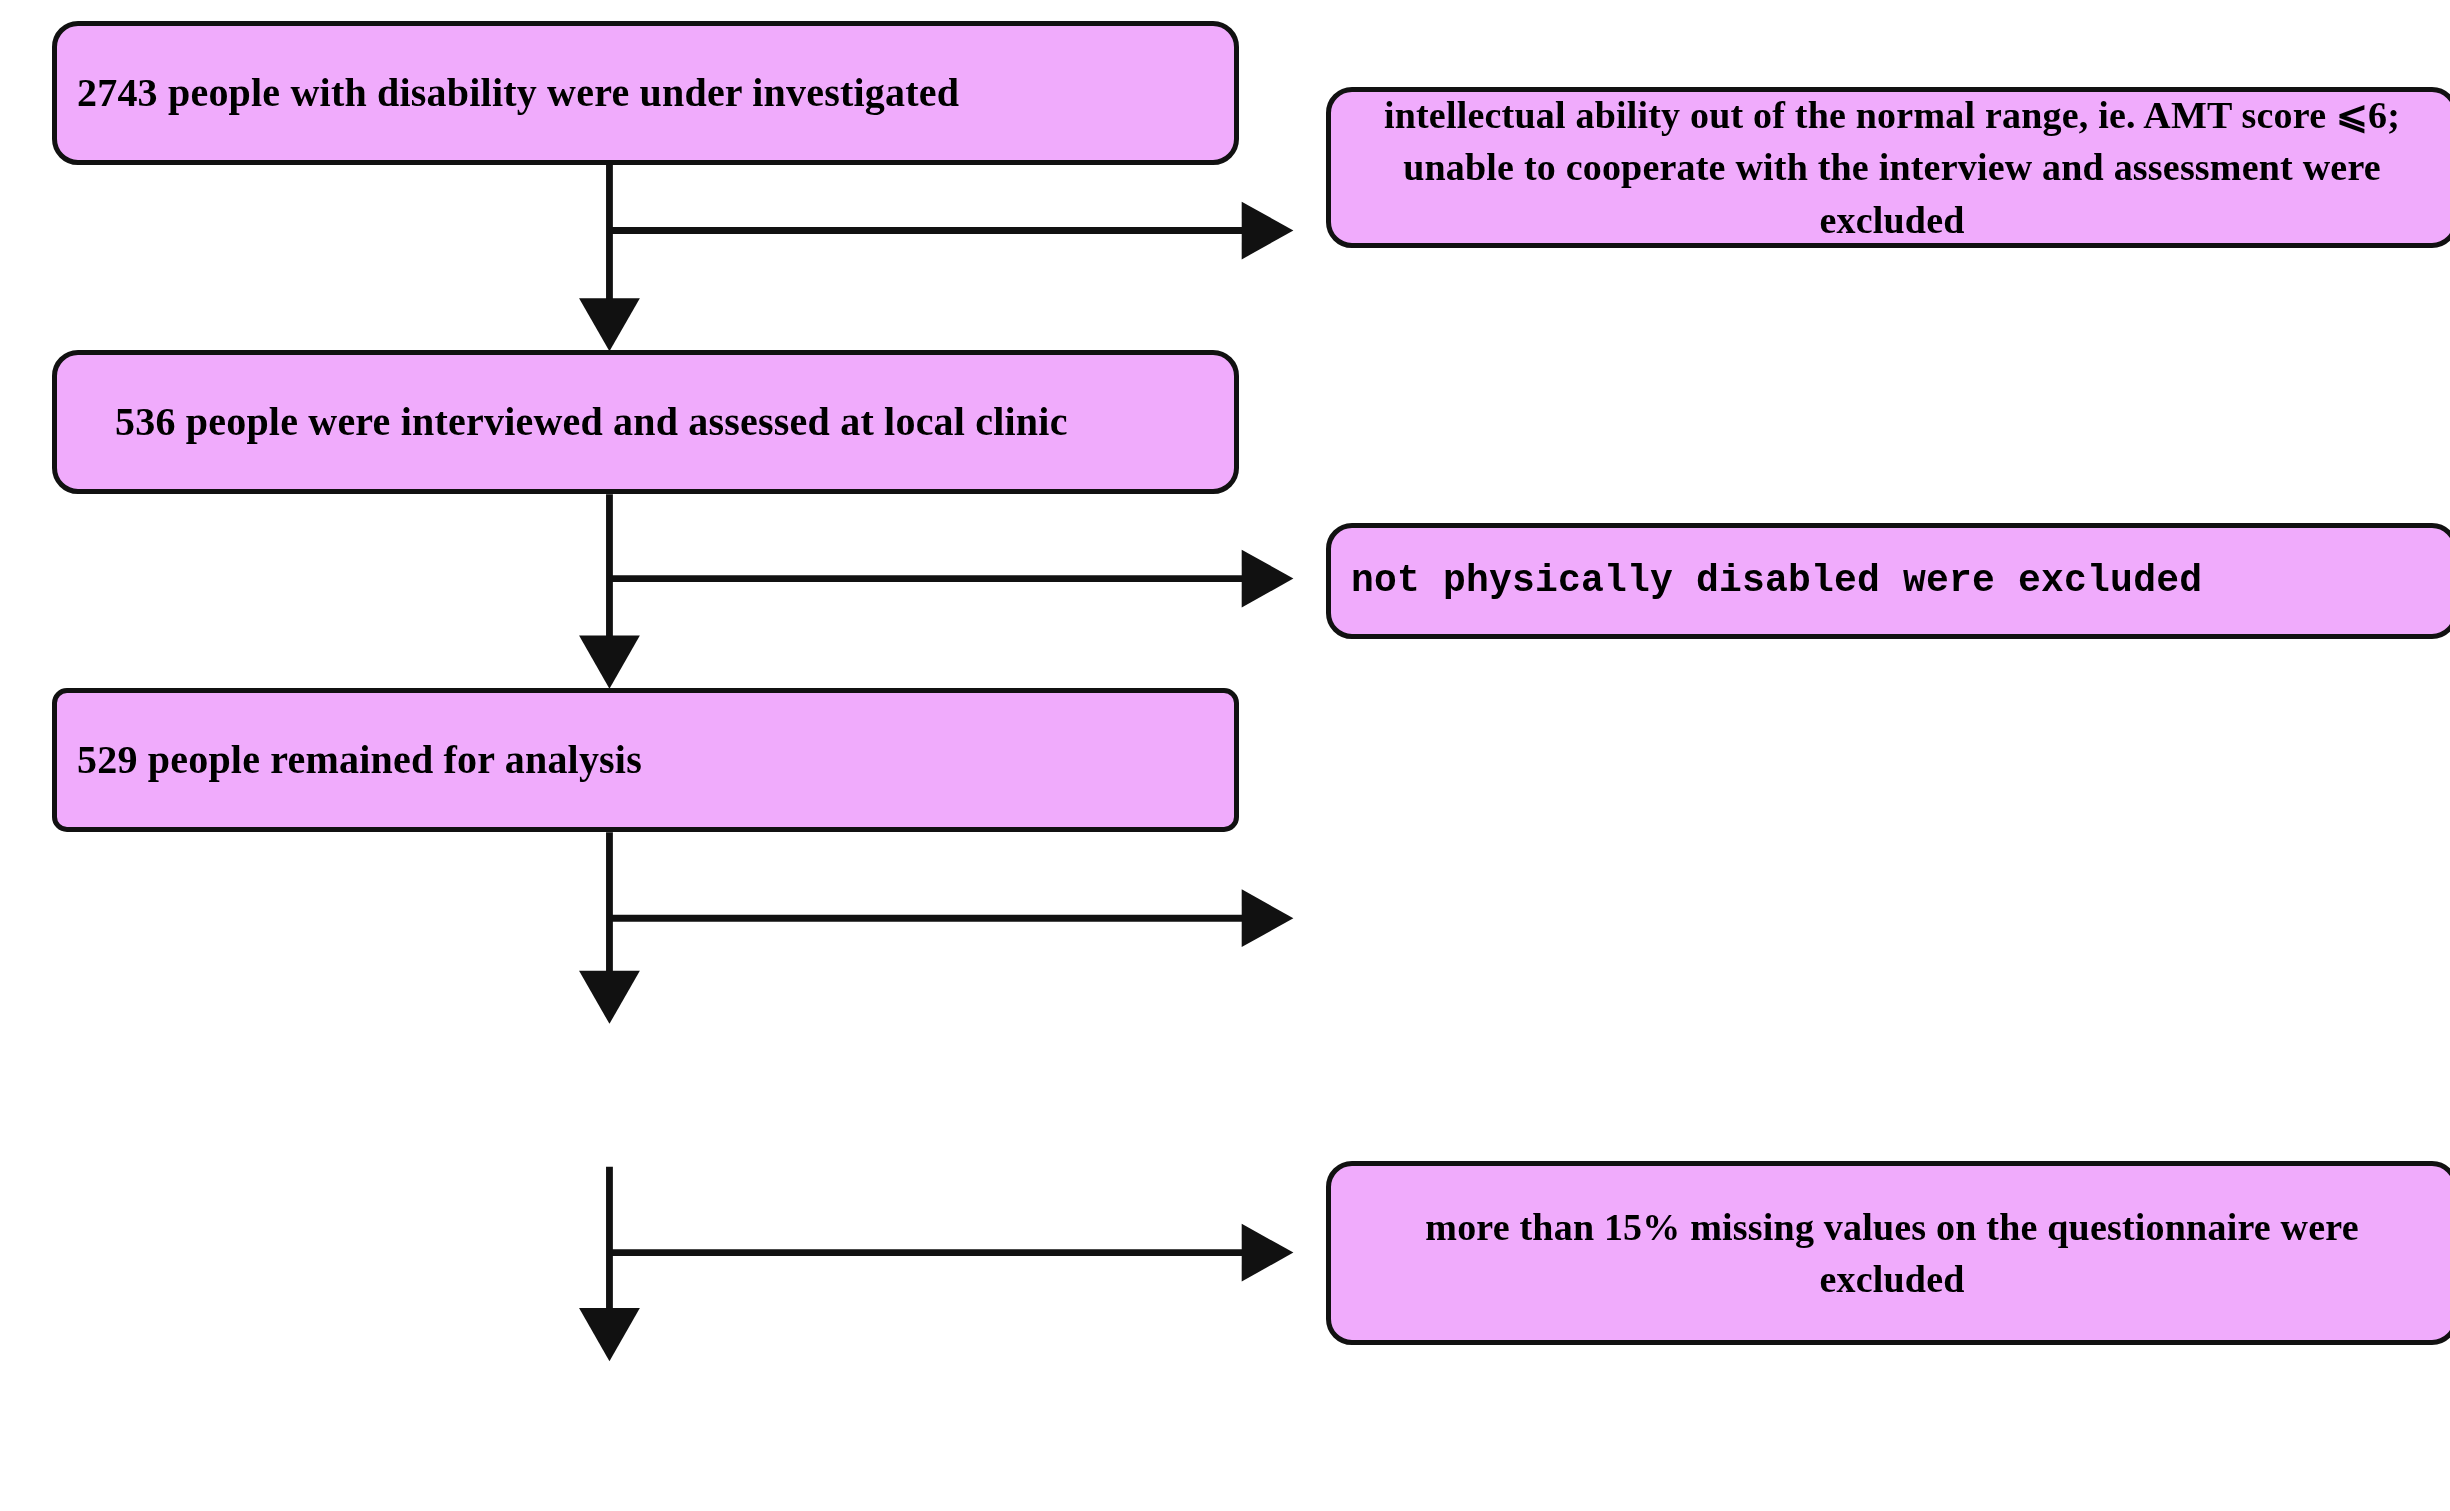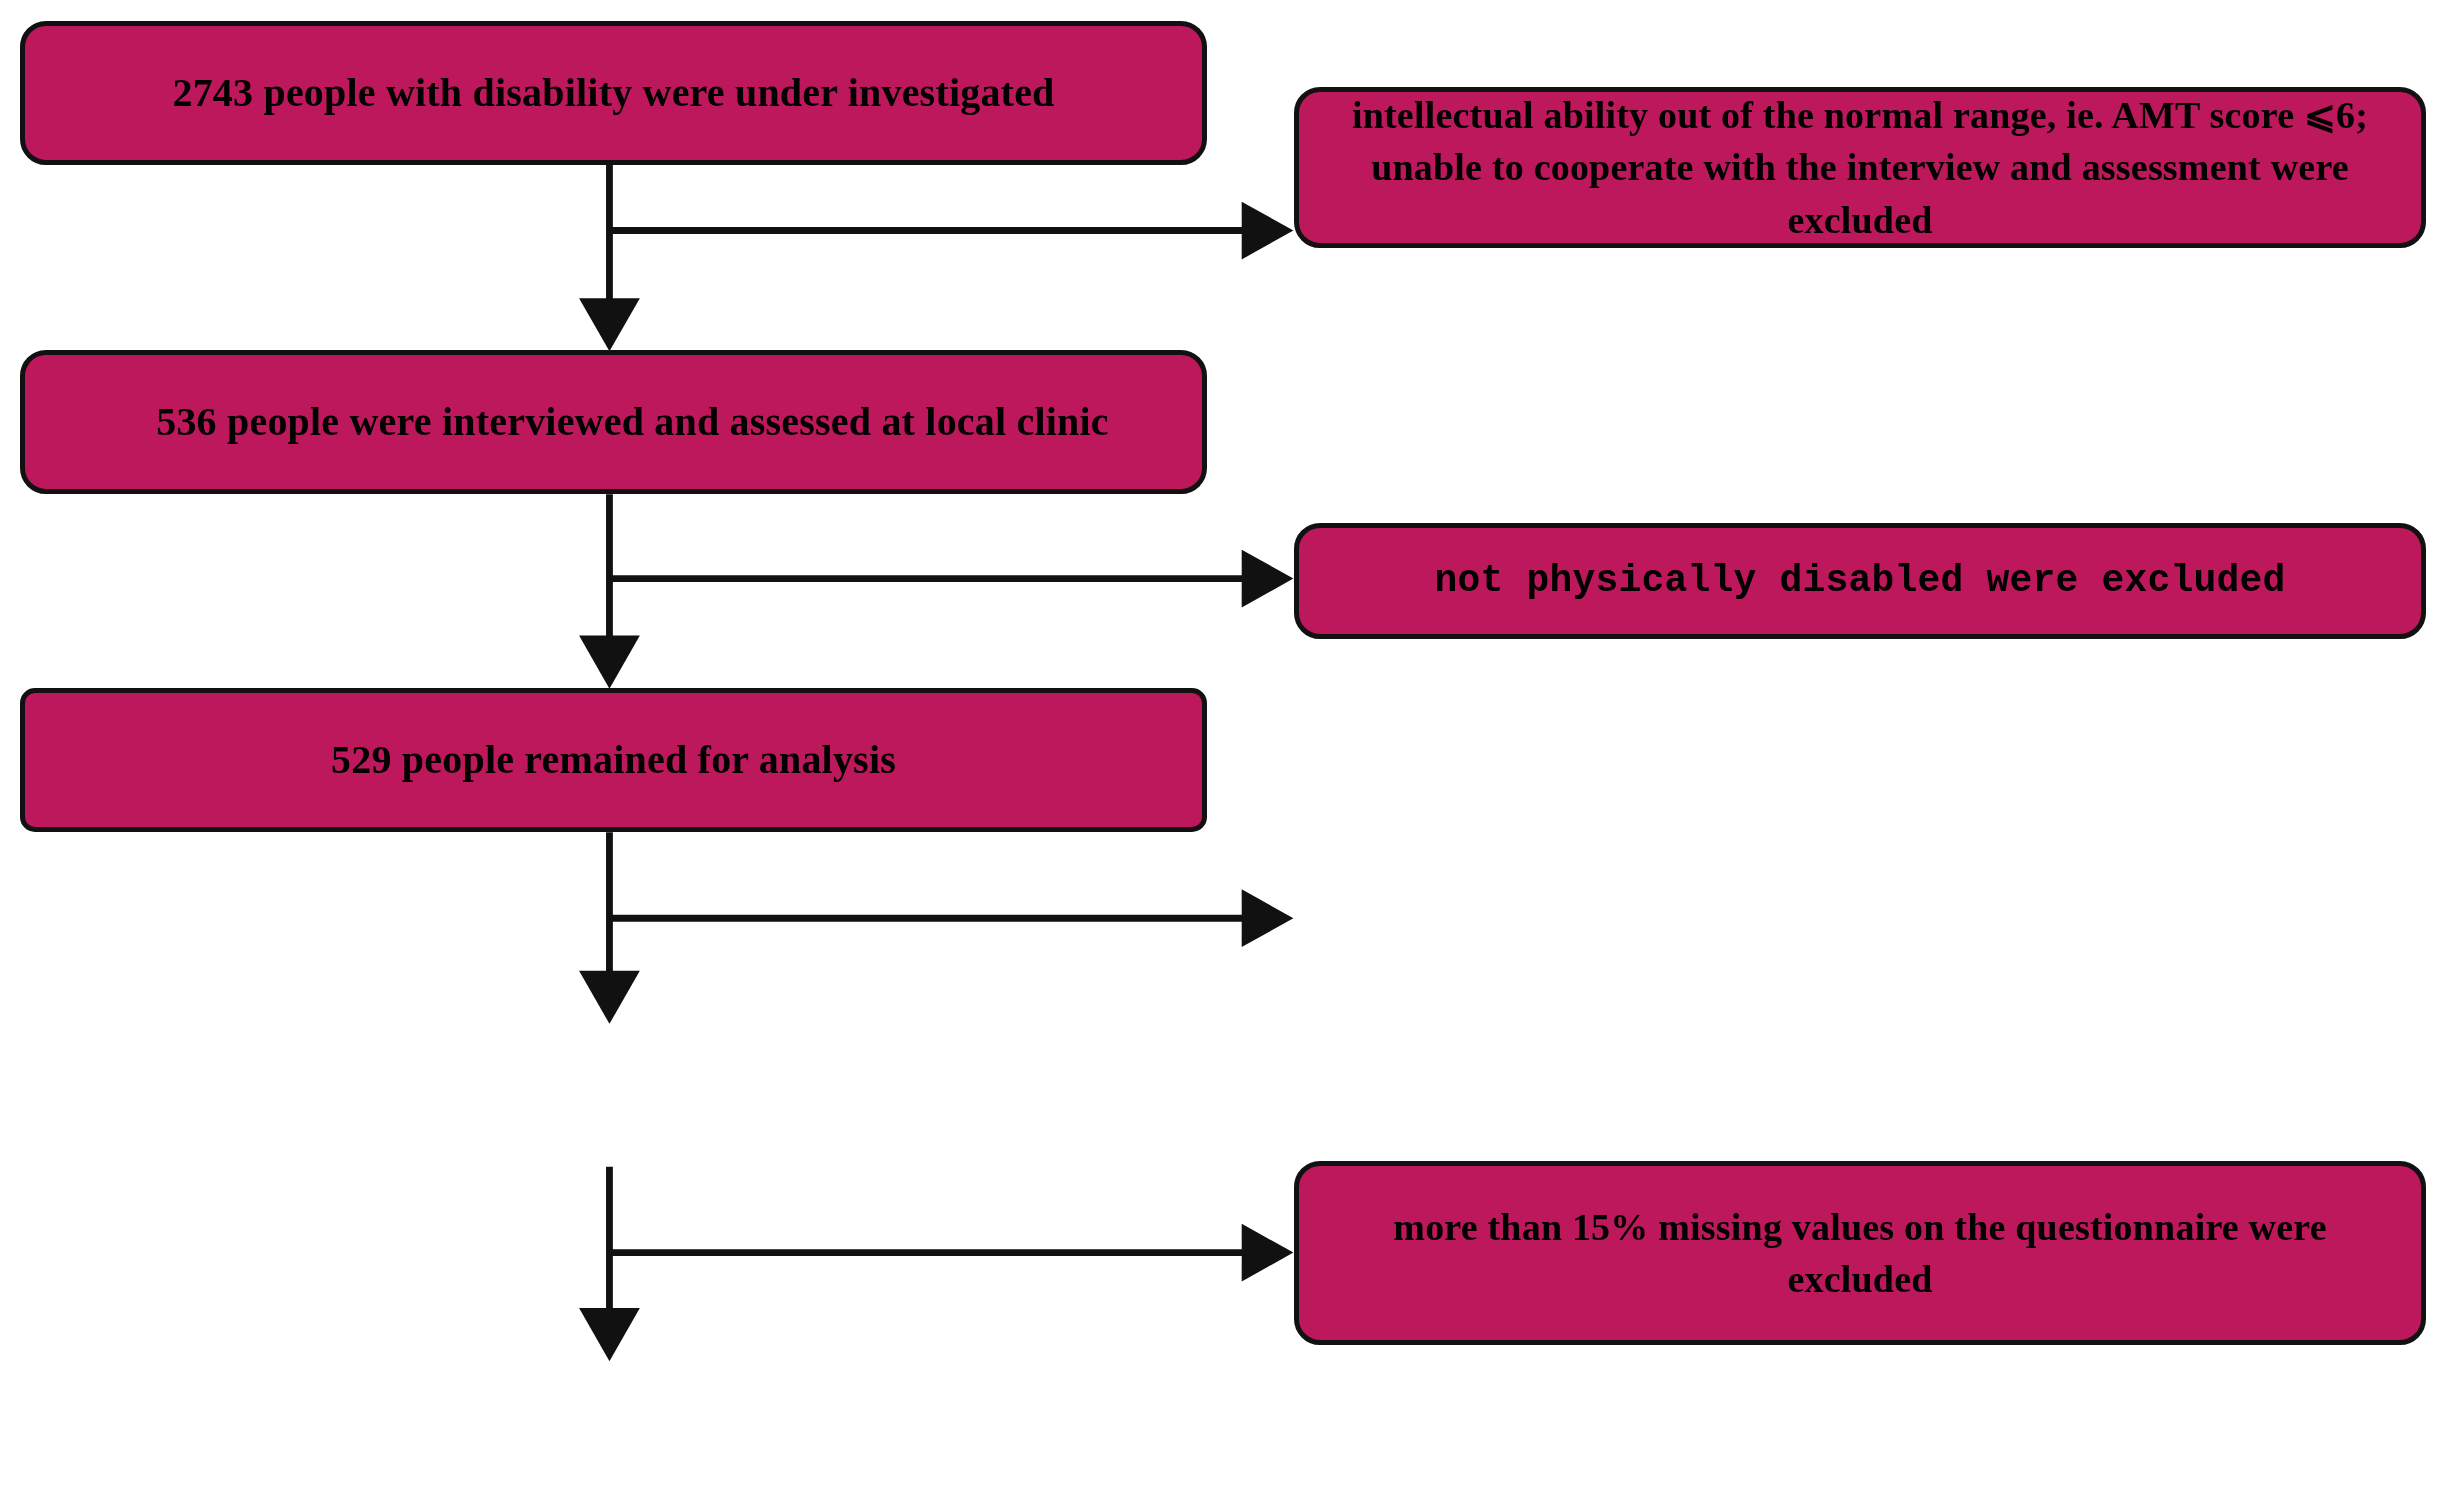--- a/index.html
+++ b/index.html
@@ -14,27 +14,27 @@
     height: 1512px;
     background: #ffffff;
     overflow: hidden;
     font-family: "Liberation Serif", "DejaVu Serif", serif;
   }
 
   
   .node {
     position: absolute;
     box-sizing: border-box;
-    background: #be185d;
+    background: #f0abfc;
     border: 5.3px solid #111111;
     border-radius: 26px;
     display: flex;
     align-items: center;
-    justify-content: center;
     text-align: center;
+    margin-left: 32px;
   }
   .node .label {
     font-weight: bold;
     color: #000000;
     line-height: 1.38;
     letter-spacing: 0.2px;
     padding: 0 20px;
     white-space: pre-line;
   }
 

